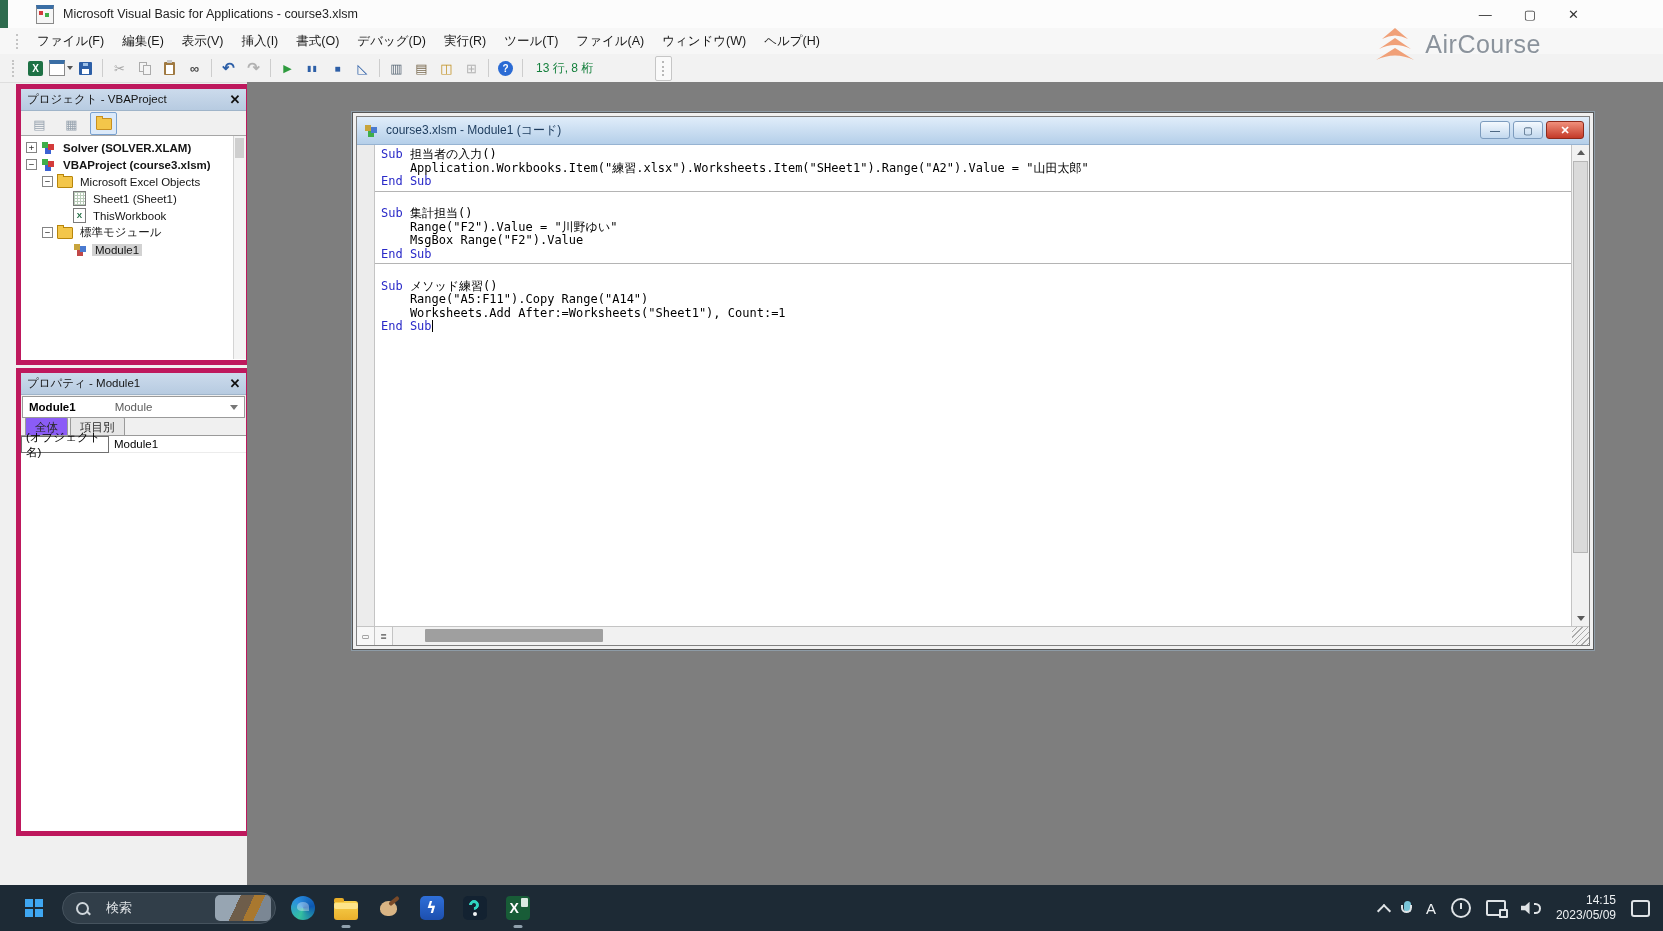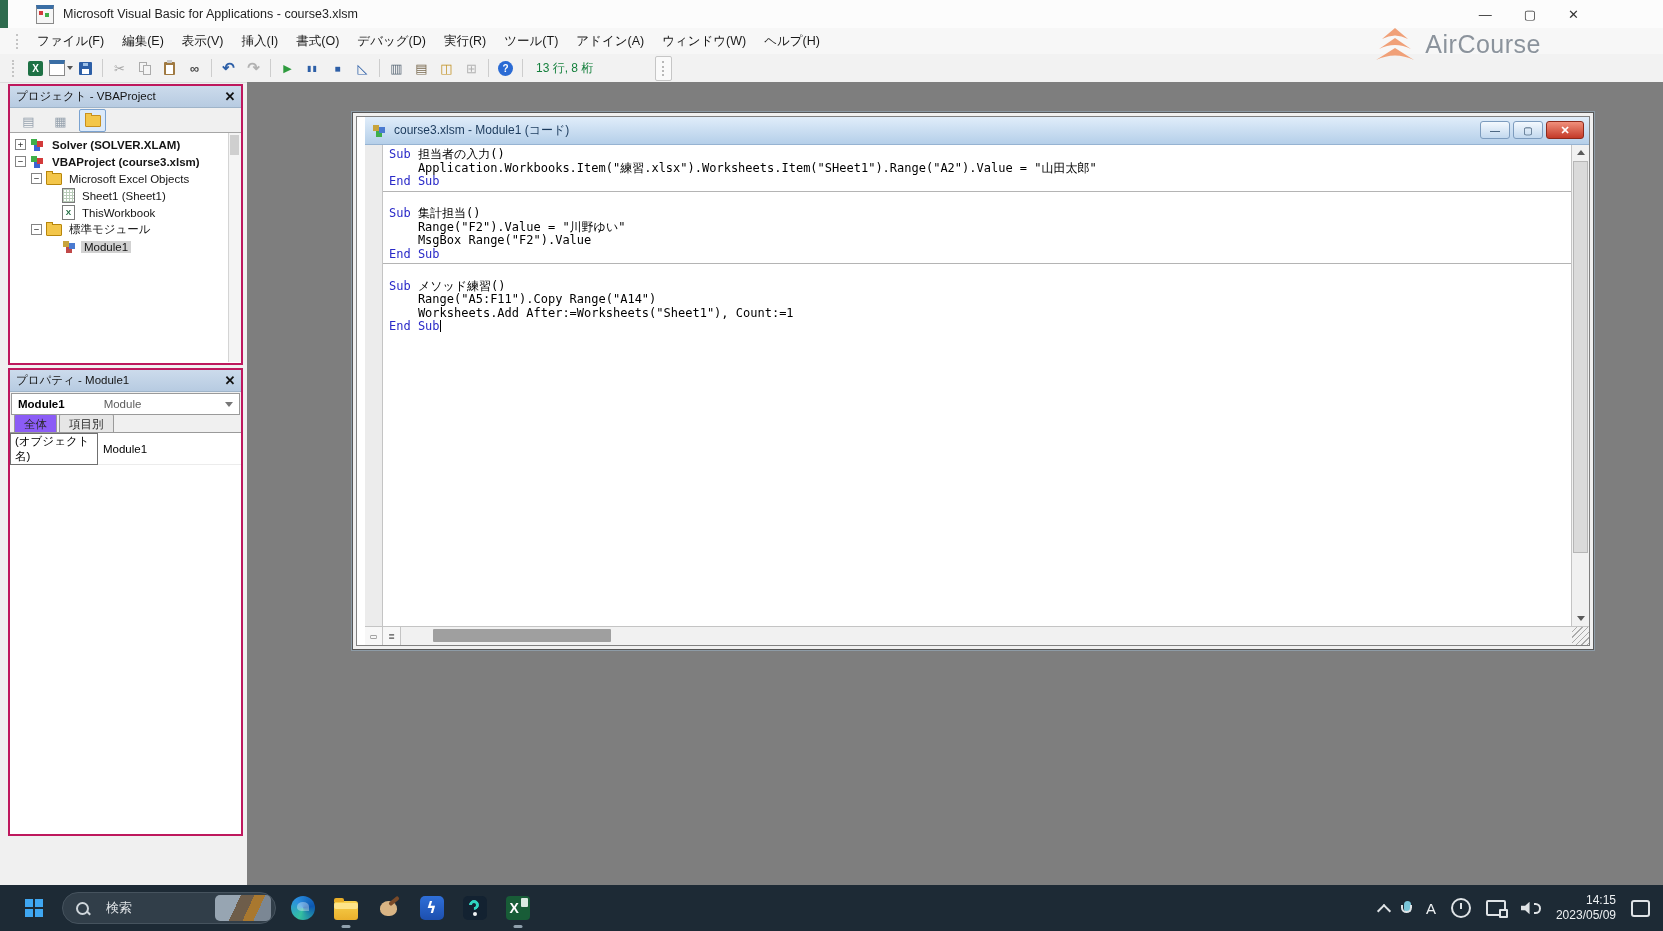--- a/index.html
+++ b/index.html
@@ -58,21 +58,21 @@
   .ic-object-browser::before{content:"◫";font-size:13px;color:#c09020;}
   .ic-toolbox::before{content:"⊞";font-size:13px;color:#b2b2b2;}
   .ic-help{width:15px;height:15px;border-radius:50%;background:#2b6bd4;color:#fff;font:bold 10px/15px "Liberation Sans",sans-serif;text-align:center;}
   .ic-help::before{content:"?";}
 
   
   .brand{position:absolute;top:27px;right:122px;display:flex;align-items:center;gap:10px;z-index:5;}
   .brand-text{font-size:25px;color:#8b939c;letter-spacing:.5px;}
 
   
-  .panel{position:absolute;left:8px;width:235px;background:#f0f0f0;border:2px solid #be185d;box-sizing:border-box;}
+  .panel{position:absolute;left:16px;width:235px;background:#f0f0f0;border:5px solid #be185d;box-sizing:border-box;}
   #project-panel{top:84px;height:281px;}
   #props-panel{top:368px;height:468px;}
   .panel-header{height:21px;background:linear-gradient(#ccdbec,#b7cbe1);display:flex;align-items:center;padding:0 6px;font-size:11.5px;color:#141414;border-bottom:1px solid #9fb4c9;position:relative;}
   .panel-close{position:absolute;right:2px;top:1px;width:18px;height:18px;font-size:13px;font-weight:bold;color:#101010;display:flex;align-items:center;justify-content:center;}
   .pp-tools{height:25px;display:flex;align-items:center;padding-left:5px;gap:5px;}
   .ppt-btn{width:25px;height:21px;display:flex;align-items:center;justify-content:center;border:1px solid transparent;border-radius:2px;}
   .ppt-btn.active{border:1px solid #7aa2d0;background:#dceafa;}
   .ppt{display:block;}
   .ppt-view-code::before{content:"▤";color:#96a2ae;font-size:13px;}
   .ppt-view-object::before{content:"▦";color:#96a2ae;font-size:13px;}
@@ -99,30 +99,30 @@
   .tree-label.selected{background:#d2d2d2;}
 
   .pp-selector{height:20px;margin:1px 1px 0 1px;background:#fff;border:1px solid #9a9a9a;display:flex;align-items:center;padding:0 6px;font-size:11.5px;position:relative;}
   .sel-object{font-weight:bold;margin-right:6px;}
   .sel-type{color:#5c5c5c;margin-left:33px;}
   .pp-selector::after{content:"";position:absolute;right:6px;top:8px;border:4px solid transparent;border-top:5px solid #777;}
   .pp-tabs{height:19px;display:flex;align-items:flex-end;padding-left:4px;gap:2px;font-size:11.5px;}
   .ptab{padding:2px 9px 2px 9px;border:1px solid #9a9a9a;border-bottom:none;background:#e6e6e6;border-radius:2px 2px 0 0;color:#2a2a2a;}
   .ptab.active{background:#8b5cf6;}
   .pp-grid{position:absolute;left:0;right:0;top:62px;bottom:0;background:#fff;border-top:1px solid #9a9a9a;font-size:11.5px;}
-  .prop-row{display:flex;height:32px;align-items:stretch;}
+  .prop-row{display:flex;height:17px;align-items:stretch;}
   .prop-name{width:88px;padding:0 4px;border:1px solid #707070;display:flex;align-items:center;background:#fff;box-sizing:border-box;}
   .prop-value{padding:0 5px;flex:1;display:flex;align-items:center;border-bottom:1px solid #ececec;}
 
   
   .mdi{position:absolute;left:247px;top:82px;right:0;bottom:46px;background:#7e7e7e;}
 
   
   .code-window{position:absolute;left:352px;top:112px;width:1242px;height:538px;background:#f0f0f0;border:1px solid #565656;padding:3px;box-sizing:border-box;box-shadow:0 0 0 1px rgba(160,190,215,.45);}
-  .cw-inner{height:100%;display:flex;flex-direction:column;border:1px solid #808080;background:#fff;box-sizing:border-box;padding-left:8px;}
+  .cw-inner{height:100%;display:flex;flex-direction:column;border:1px solid #808080;background:#fff;box-sizing:border-box;}
   .cw-title{height:27px;background:linear-gradient(#e0edfa,#b5cfe9);border-bottom:1px solid #96b3d2;display:flex;align-items:center;padding:0 7px;flex:none;position:relative;}
   .cw-icon{width:15px;height:13px;position:relative;flex:none;}
   .cw-icon::before{content:"";position:absolute;left:1px;top:1px;width:6px;height:6px;background:#c8a43c;box-shadow:6px 2px 0 #4a7ad0,3px 6px 0 #3fae49;}
   .cw-title-text{margin-left:7px;font-size:12px;color:#1b3a5c;}
   .cw-btns{position:absolute;right:5px;top:4px;display:flex;gap:3px;}
   .cw-btn{width:30px;height:18px;border:1px solid #7d9cbe;border-radius:3px;background:linear-gradient(#f4f9fe,#c2d8ee);display:flex;align-items:center;justify-content:center;font-size:10px;color:#23405e;box-sizing:border-box;}
   .cw-btn.close{width:38px;background:linear-gradient(#f0907c,#c43a28);border-color:#8e2a1c;color:#fff;font-weight:bold;font-size:11px;}
   .cw-combos{height:25px;flex:none;background:#fff;display:flex;align-items:center;gap:8px;padding:0 10px;border-bottom:1px solid #c9c9c9;}
   .combo{height:21px;border:1px solid #9a9a9a;background:#fff;display:flex;align-items:center;padding:0 7px;font-size:12px;color:#111;position:relative;box-sizing:border-box;}
   .combo.left{width:600px;}
@@ -212,21 +212,21 @@
   <div class="menubar">
     <span style="display:flex;align-items:center;gap:2px;">
         <span class="menu-item">ファイル(F)</span>
         <span class="menu-item">編集(E)</span>
         <span class="menu-item">表示(V)</span>
         <span class="menu-item">挿入(I)</span>
         <span class="menu-item">書式(O)</span>
         <span class="menu-item">デバッグ(D)</span>
         <span class="menu-item">実行(R)</span>
         <span class="menu-item">ツール(T)</span>
-        <span class="menu-item">アドイン(A)</span>
+        <span class="menu-item">ファイル(A)</span>
         <span class="menu-item">ウィンドウ(W)</span>
         <span class="menu-item">ヘルプ(H)</span>
       </span>
   </div>
 
   <div class="toolbar">
     <span class="tb-buttons">
         <span class="tb-group">
           <span class="tb-btn">
             <span class="tbi ic-view-excel"></span>

